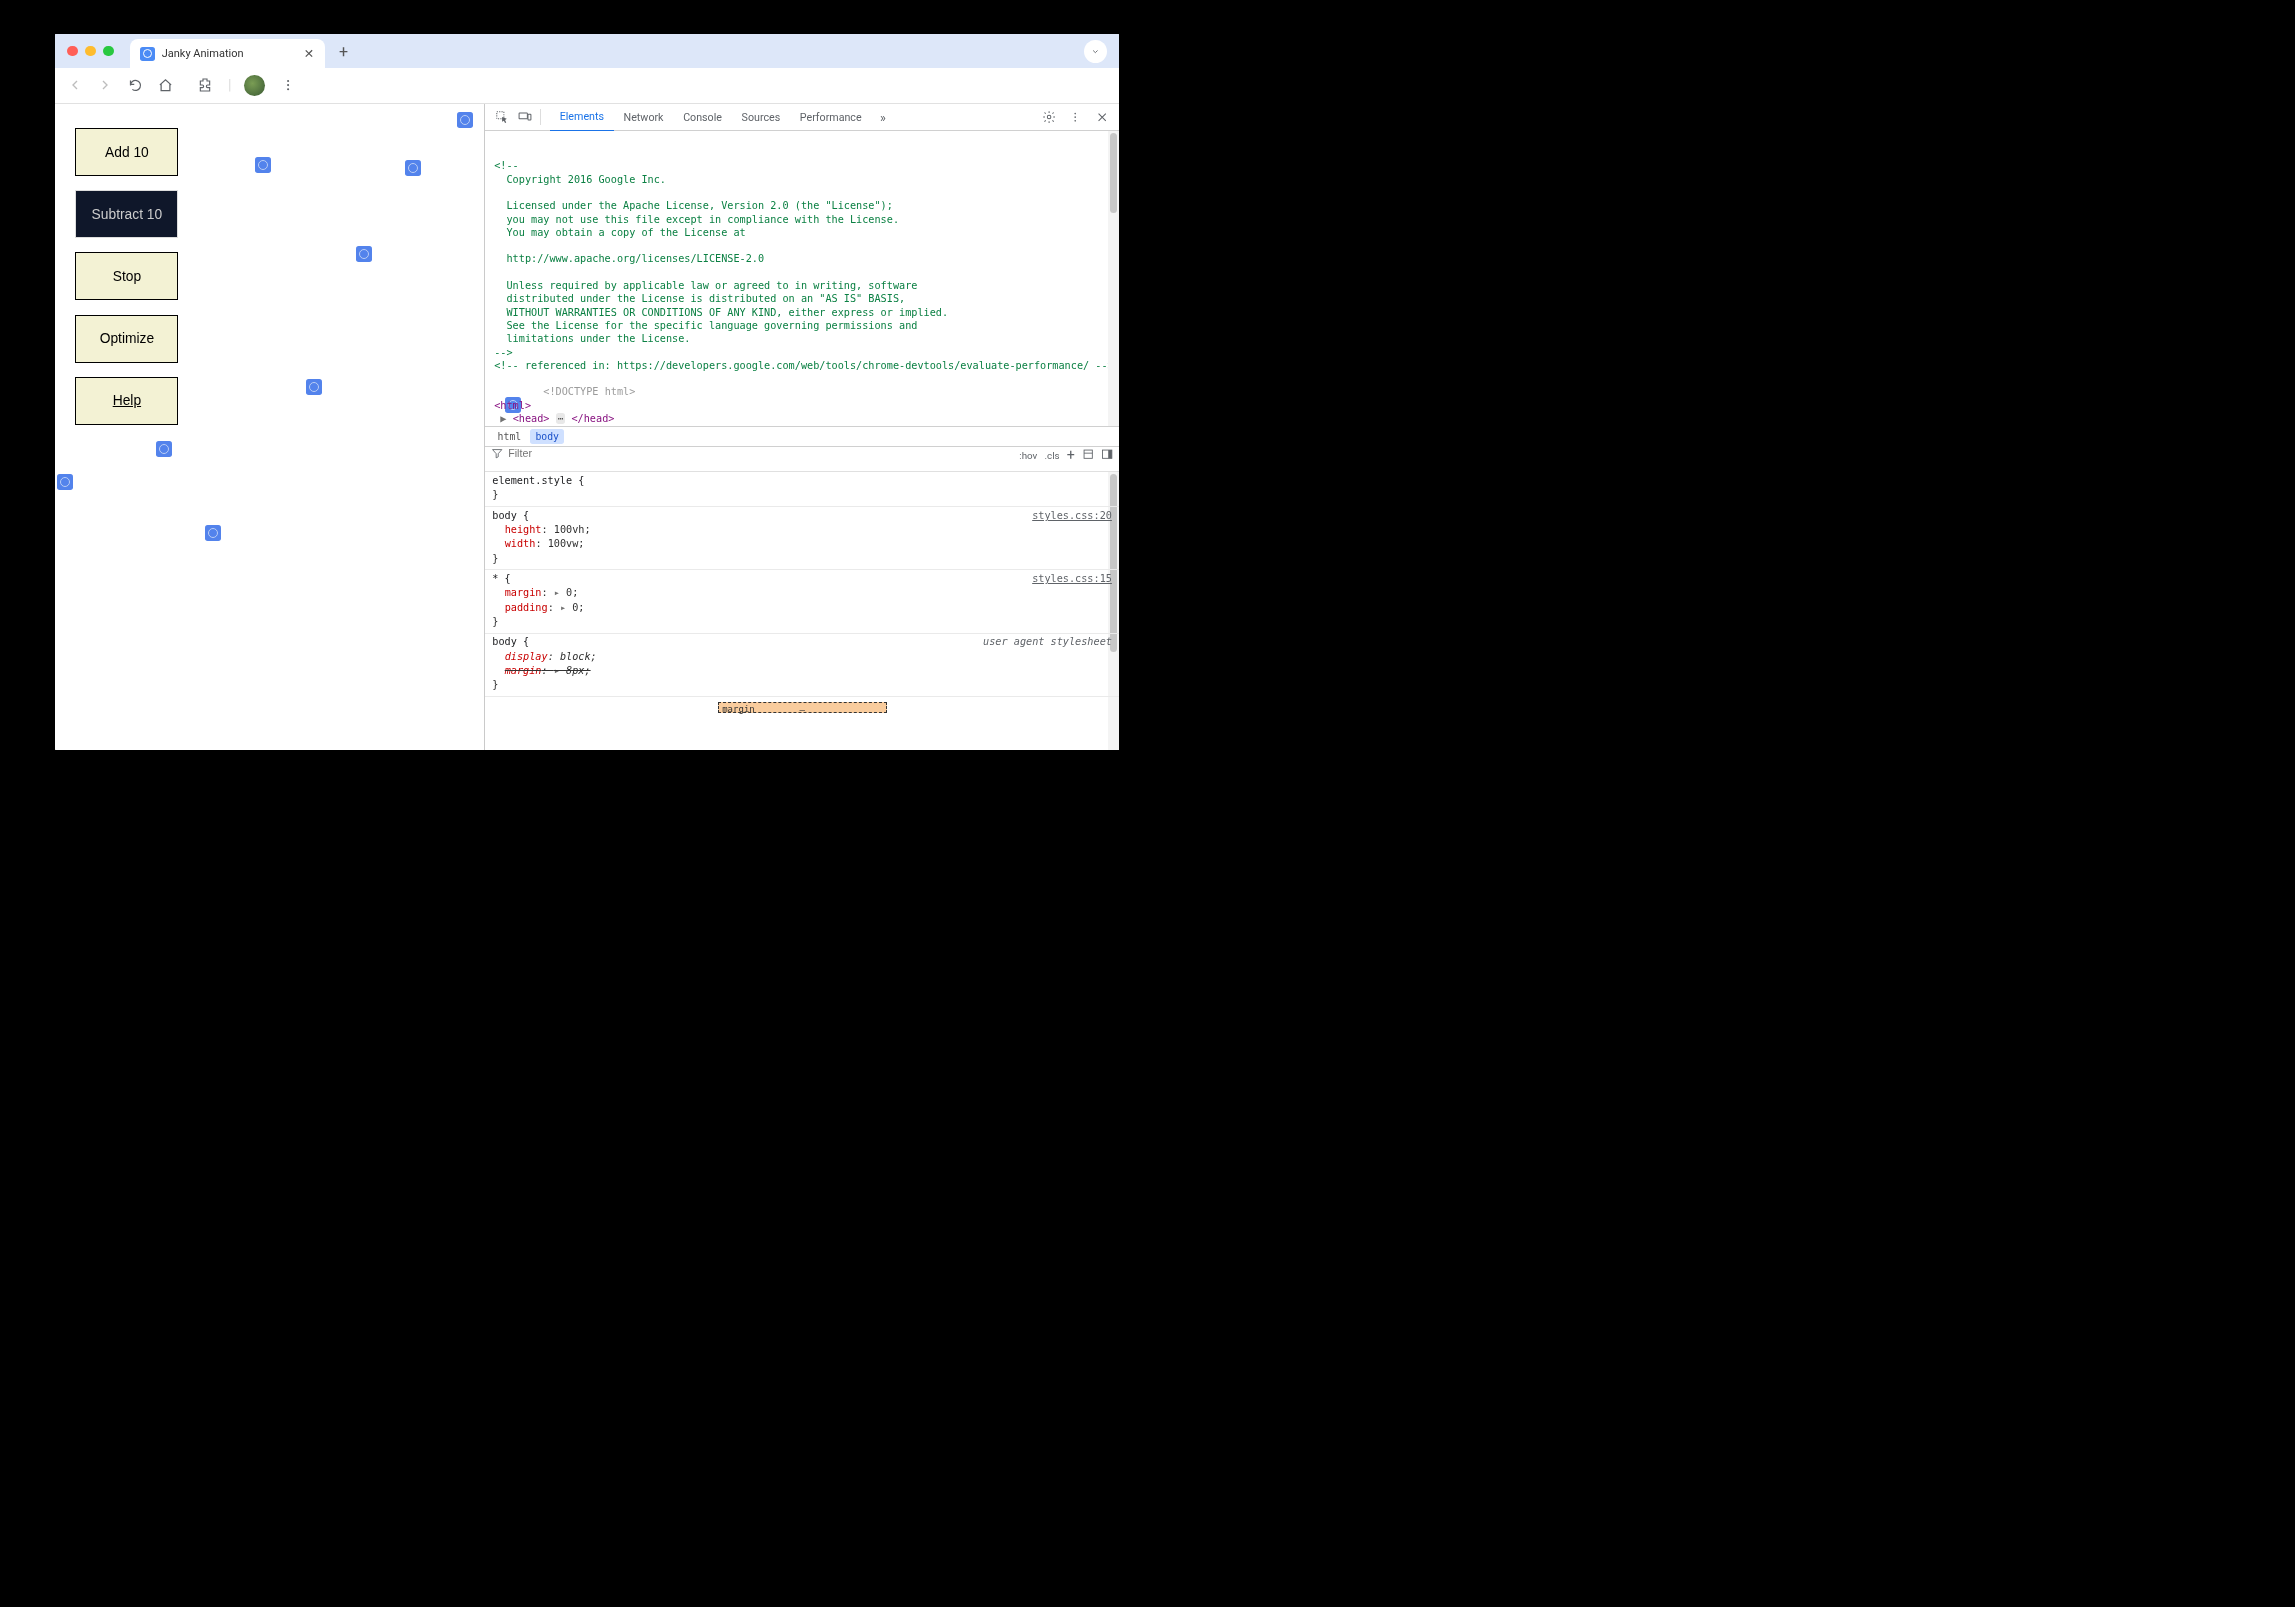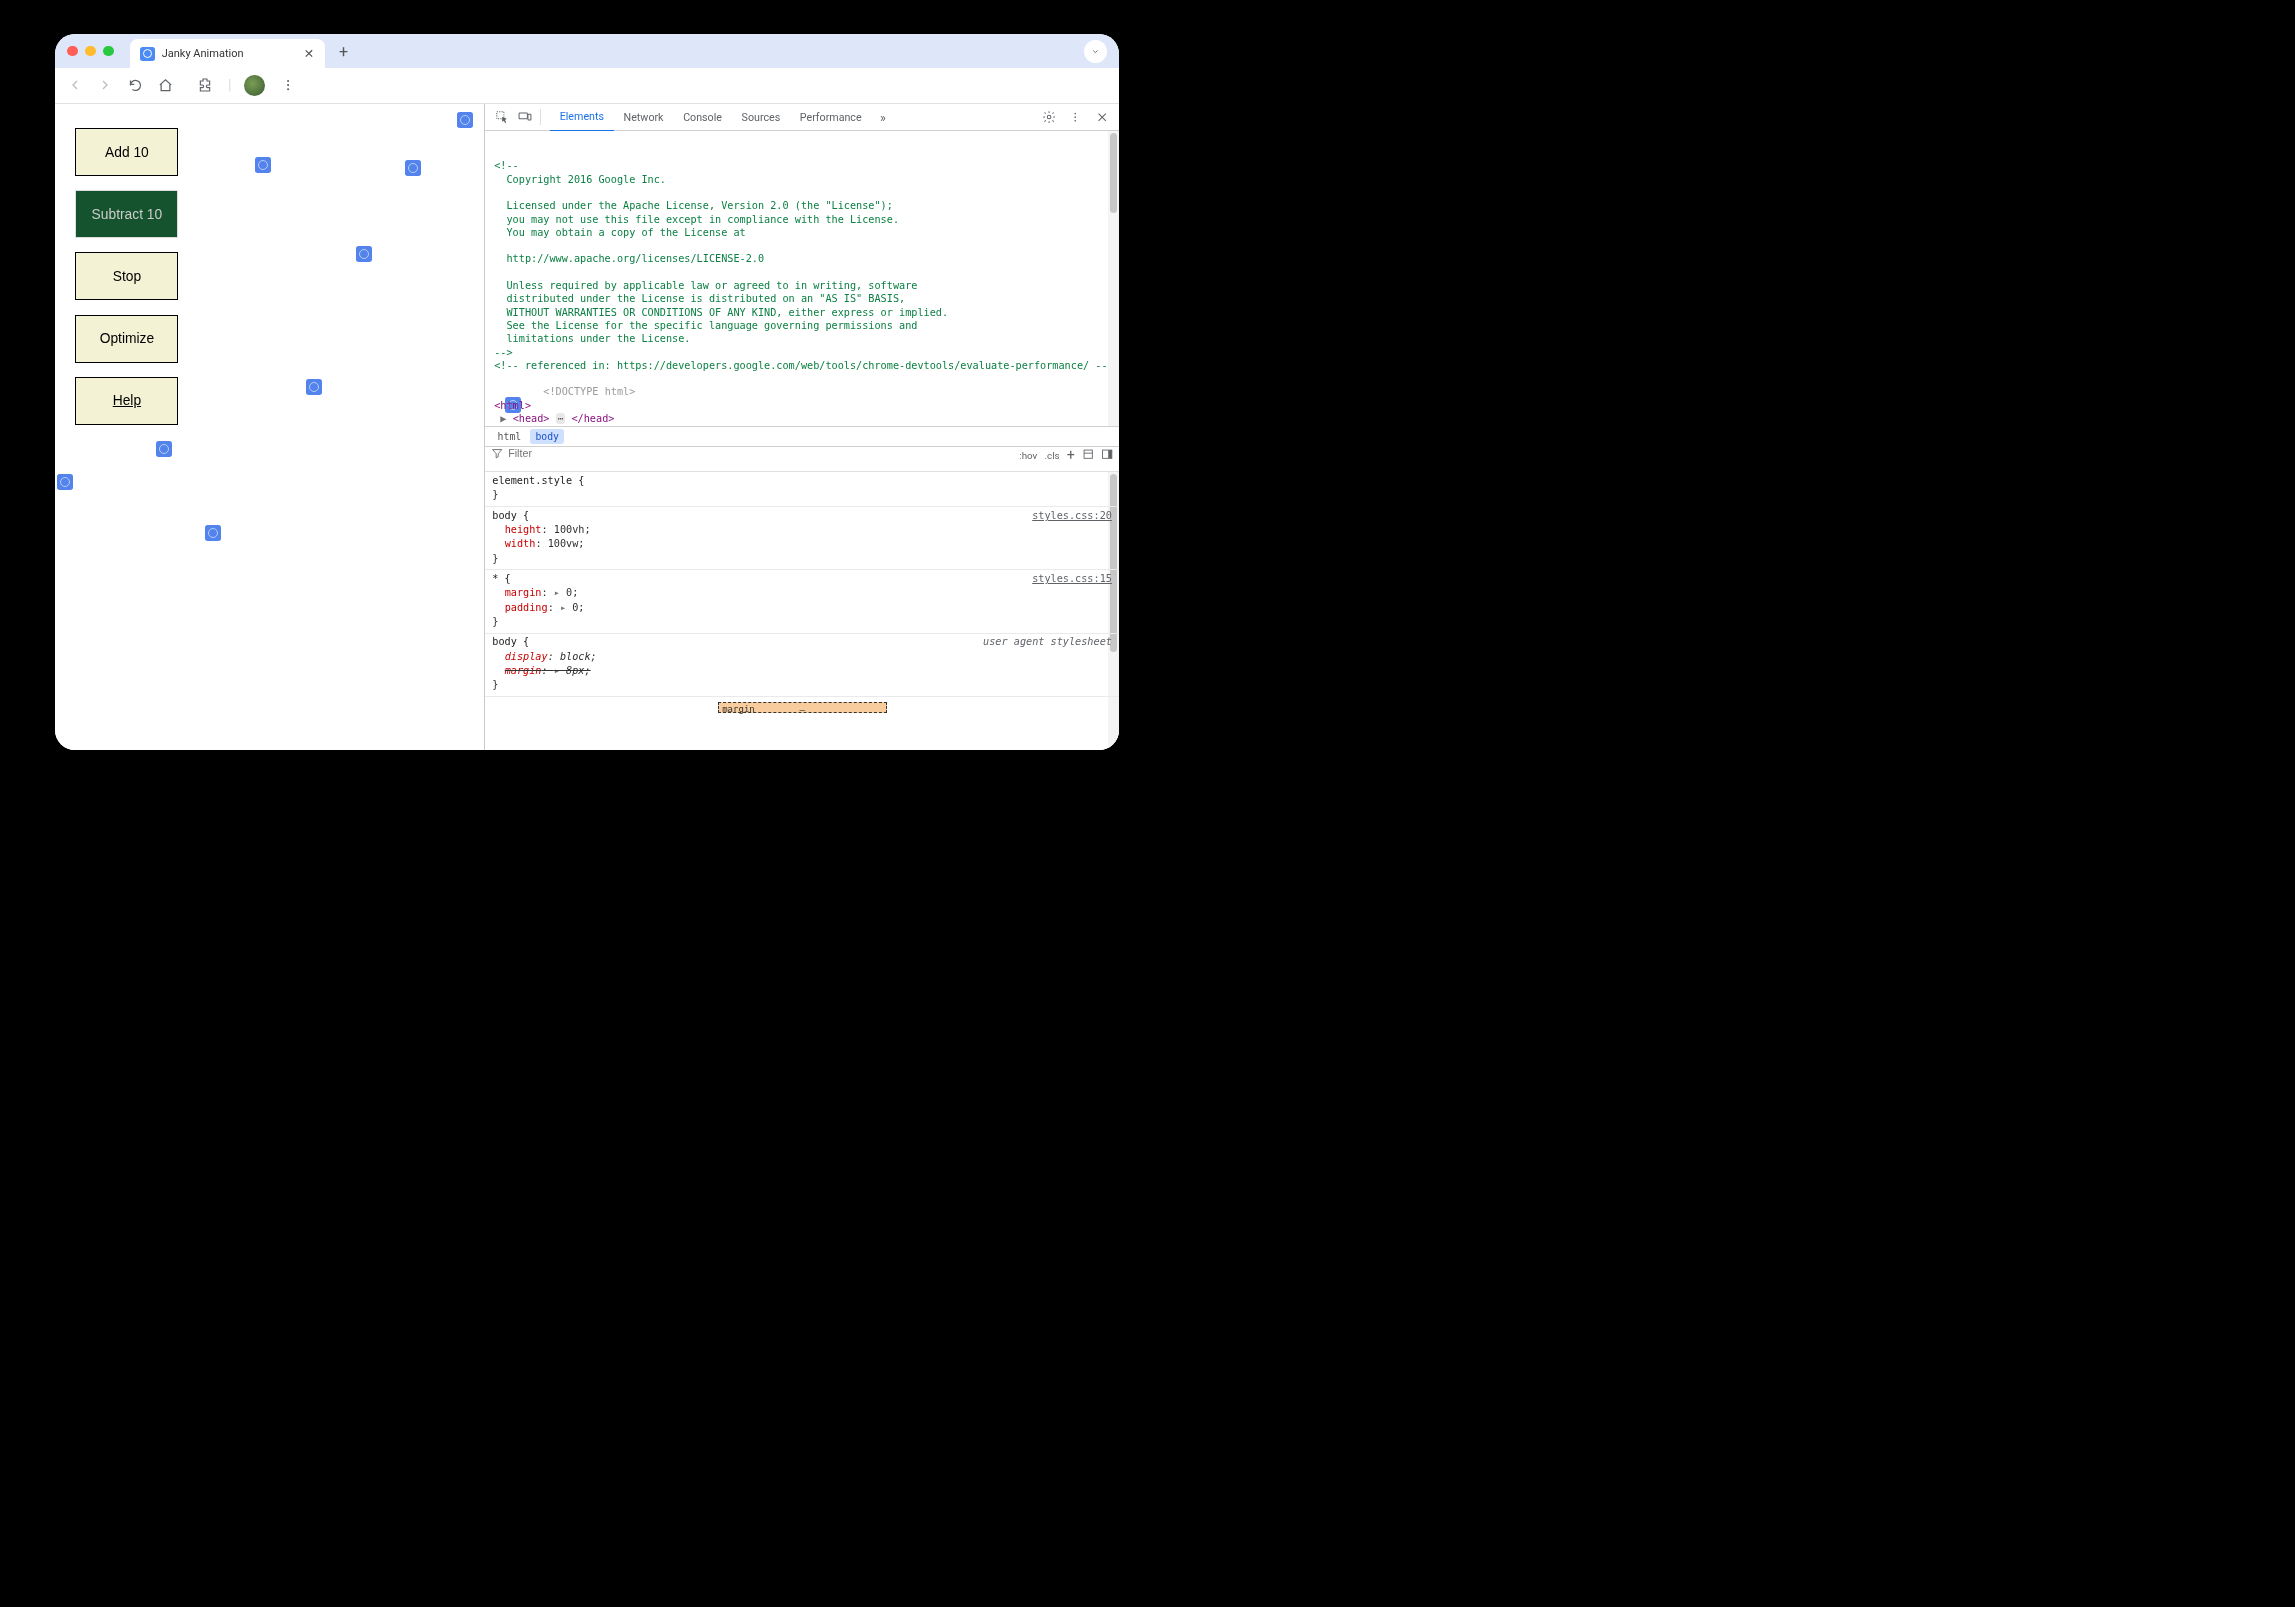--- a/index.html
+++ b/index.html
@@ -10,21 +10,21 @@
   height: 804px;
   overflow: hidden;
 }
 .browser-window {
   position: absolute;
   left: 55px;
   top: 34px;
   width: 1064px;
   height: 716px;
   background: #fff;
-  border-radius: 20px;
+  border-radius: 1px;
   box-shadow: 0 9px 36px rgba(0,0,0,0.5);
   overflow: hidden;
   display: flex;
   flex-direction: column;
 }
 .titlebar {
   height: 34px;
   background: #dde7f9;
   display: flex;
   align-items: center;
@@ -97,21 +97,21 @@
 }
 .controls { position:absolute; left:20.4px; top:24px; display:flex; flex-direction:column; gap:14.2px; }
 .ctl-btn {
   width: 103px; height: 48px;
   background: #f3f2d4;
   border: 1.3px solid #000;
   font-size: 13.8px;
   cursor: pointer;
   display:flex; align-items:center; justify-content:center;
 }
-.ctl-btn.disabled { background:#14532d; border-color:#ddd; color:#ccc; cursor:default; }
+.ctl-btn.disabled { background:#0f172a; border-color:#ddd; color:#ccc; cursor:default; }
 .ctl-btn.link { text-decoration: underline; }
 .sprite {
   position: absolute;
   width: 16px; height: 16px;
   background: #5383ec;
   border-radius: 2.7px;
   display:flex; align-items:center; justify-content:center;
 }
 .sprite::after {
   content:""; width:8px; height:8px; border:1.3px solid #b9cdf5; border-radius:50%;

